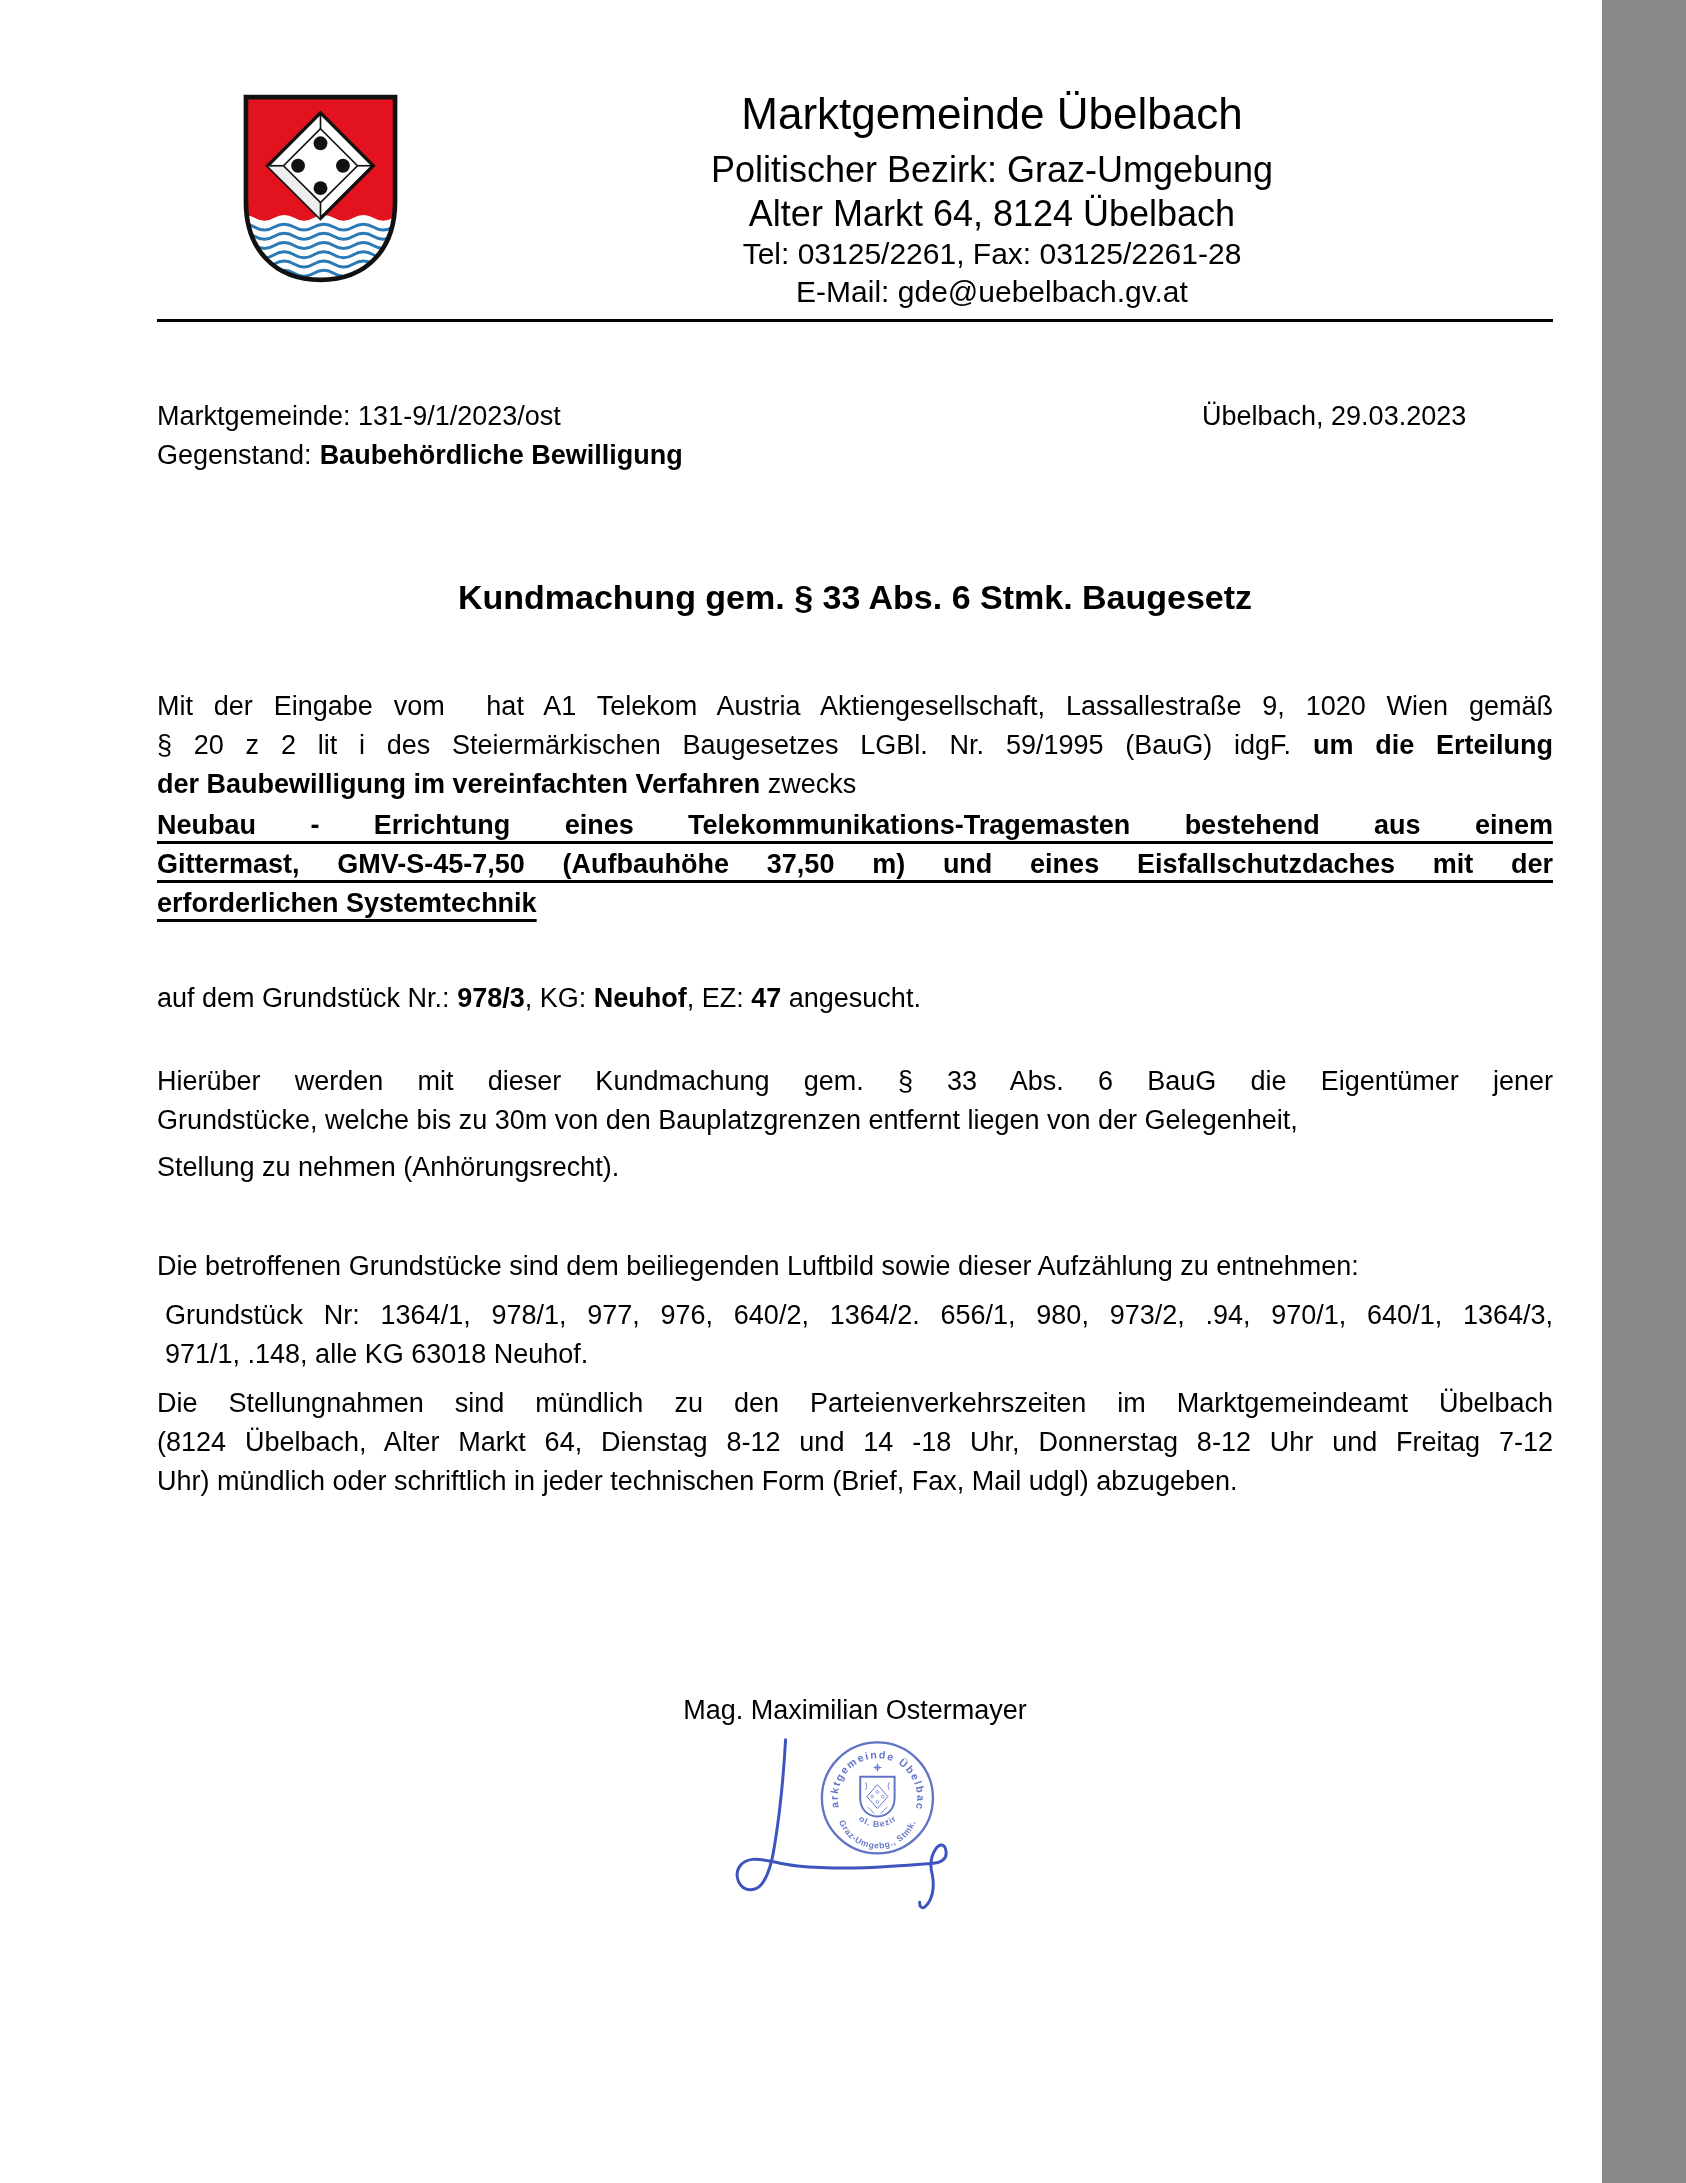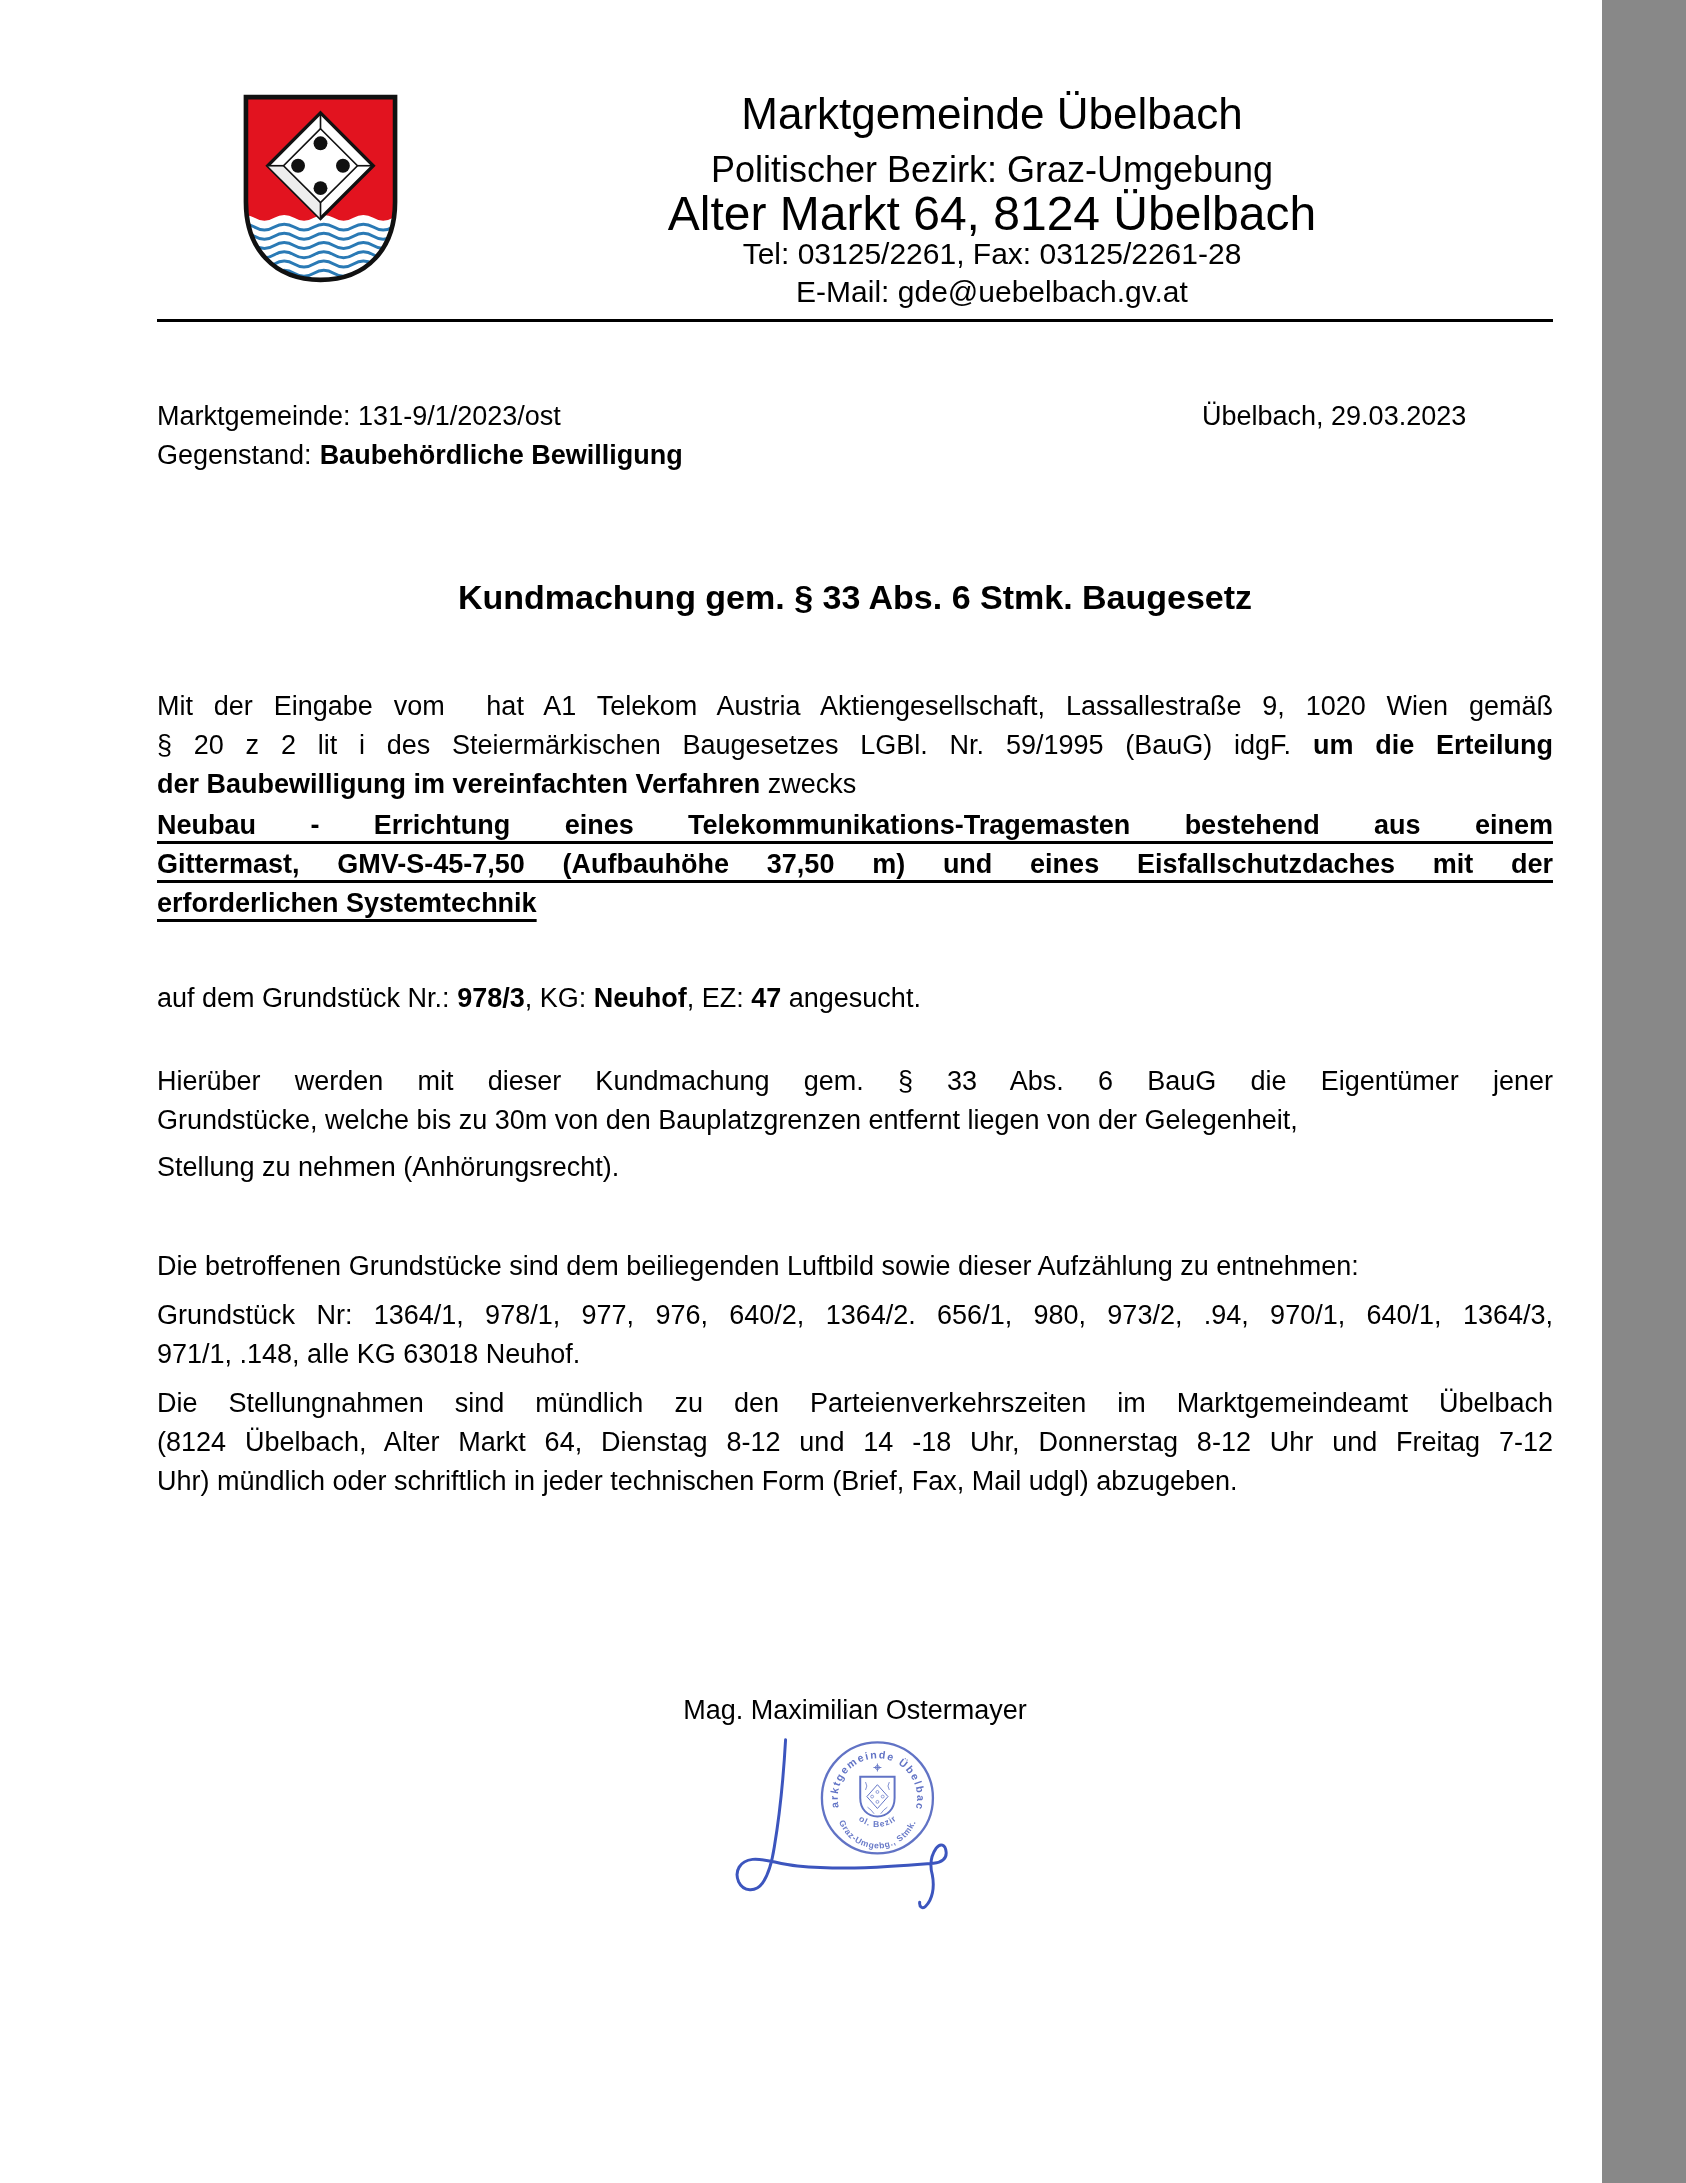--- a/index.html
+++ b/index.html
@@ -5,42 +5,42 @@
   html,body{margin:0;padding:0;background:#888;}
   .page{
     position:relative;width:1602px;height:2183px;background:#ffffff;
     font-family:"Liberation Sans",sans-serif;color:#000;overflow:hidden;
   }
   
   .coa{position:absolute;left:240px;top:91px;}
   .letterhead{position:absolute;left:430px;top:81px;width:1124px;text-align:center;}
   .lh-muni{font-size:44px;line-height:66px;}
   .lh-district{font-size:36px;line-height:46px;}
-  .lh-address{font-size:48px;line-height:42px;}
+  .lh-address{font-size:36px;line-height:42px;}
   .lh-phone{font-size:30px;line-height:38px;}
   .lh-email{font-size:30px;line-height:38px;}
   .rule{position:absolute;left:157px;top:319px;width:1396px;height:3.3px;background:#000;}
   
   .meta{position:absolute;left:157px;top:397px;width:1396px;font-size:27px;line-height:39px;}
   .meta-row{position:relative;}
   .place-date{position:absolute;left:1045px;top:0;}
   .subject-val{margin-left:8px;font-weight:bold;}
   
   .doc-title{position:absolute;left:157px;top:578px;width:1396px;text-align:center;
     font-size:34px;line-height:39px;font-weight:bold;}
   
   .body{position:absolute;left:157px;top:687px;width:1396px;font-size:27px;line-height:39px;}
   .p{margin:0;}
   .p-project{margin-top:2px;}
   .p-parcel{margin-top:56px;}
   .p-hierueber{margin-top:44px;}
   .p-deadline{margin-top:20.5px;}
   .p-stellung{margin-top:8px;}
   .p-luftbild{margin-top:60px;}
-  .p-grundstuecke{margin-top:10px;}
+  .p-grundstuecke{margin-top:10px;margin-left:8px;}
   .p-stellungnahmen{margin-top:10px;}
   .jl{text-align:justify;text-align-last:justify;}
   .ll{text-align:left;}
   .b{font-weight:bold;}
   .ul{text-decoration:underline;text-decoration-thickness:3.3px;
       text-underline-offset:7.3px;text-decoration-skip-ink:none;}
   .for-mayor{margin-top:76px;text-align:center;}
   .signer{margin-top:190px;text-align:center;}
   .stamp-wrap{position:absolute;left:701px;top:1729px;width:370px;height:192px;}
 </style>

